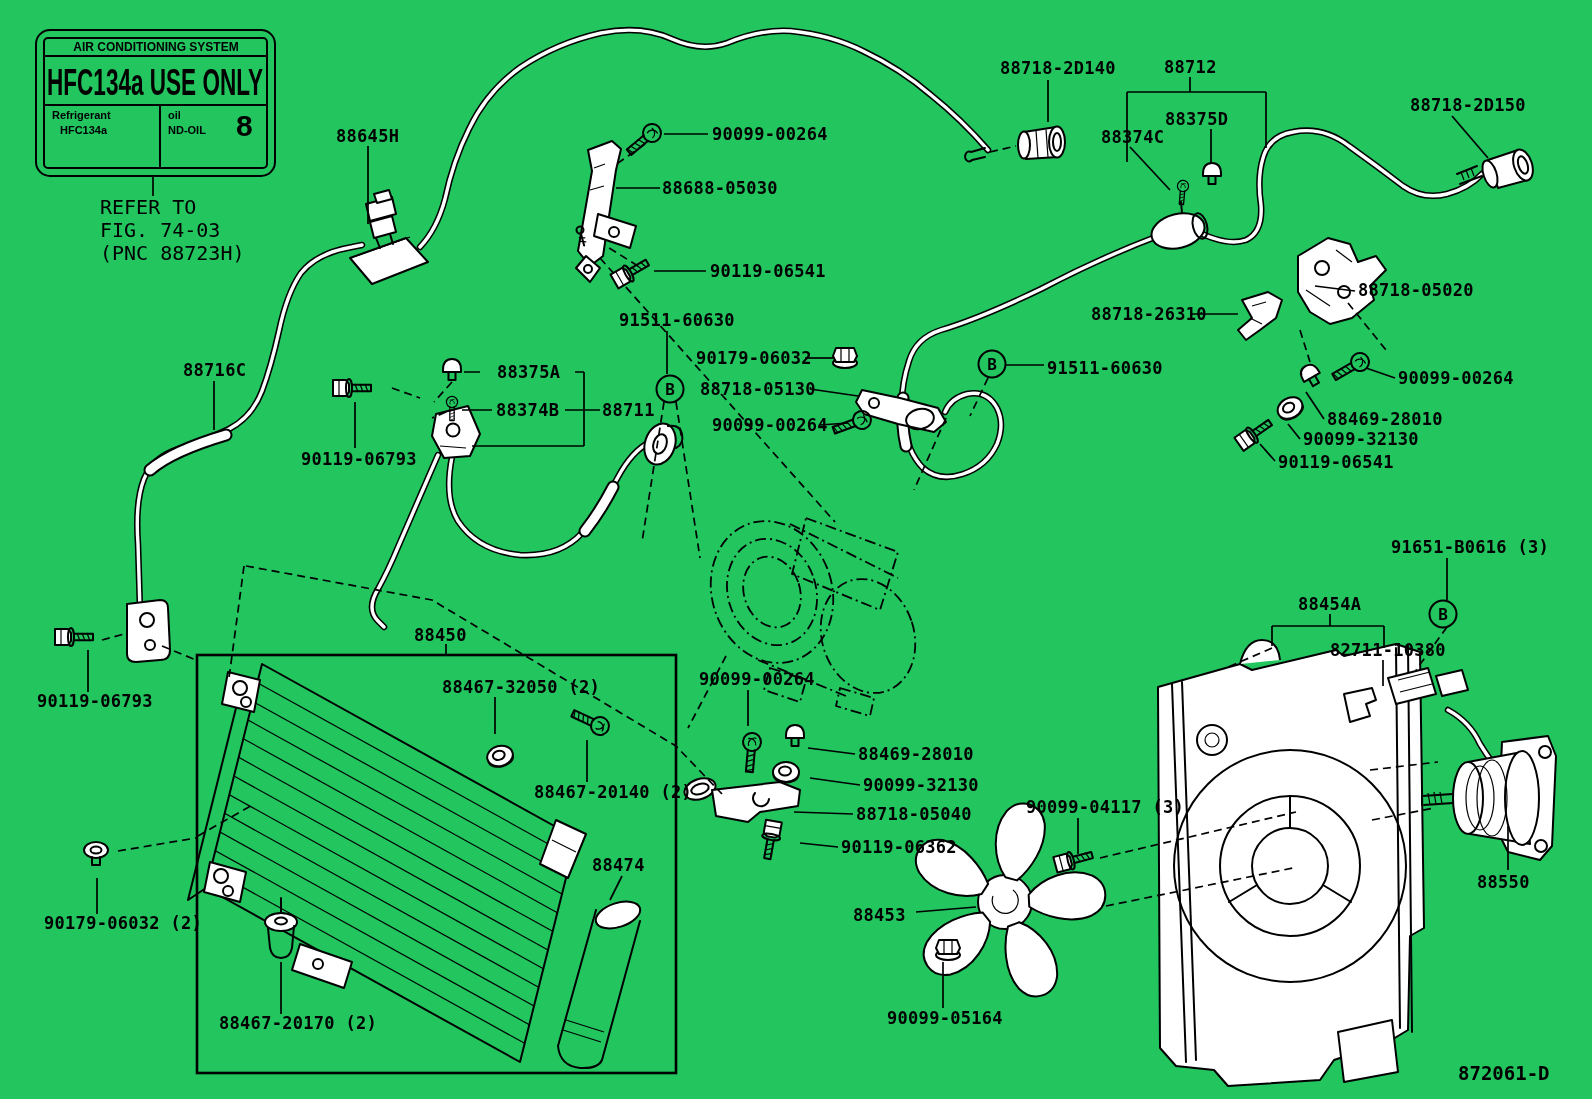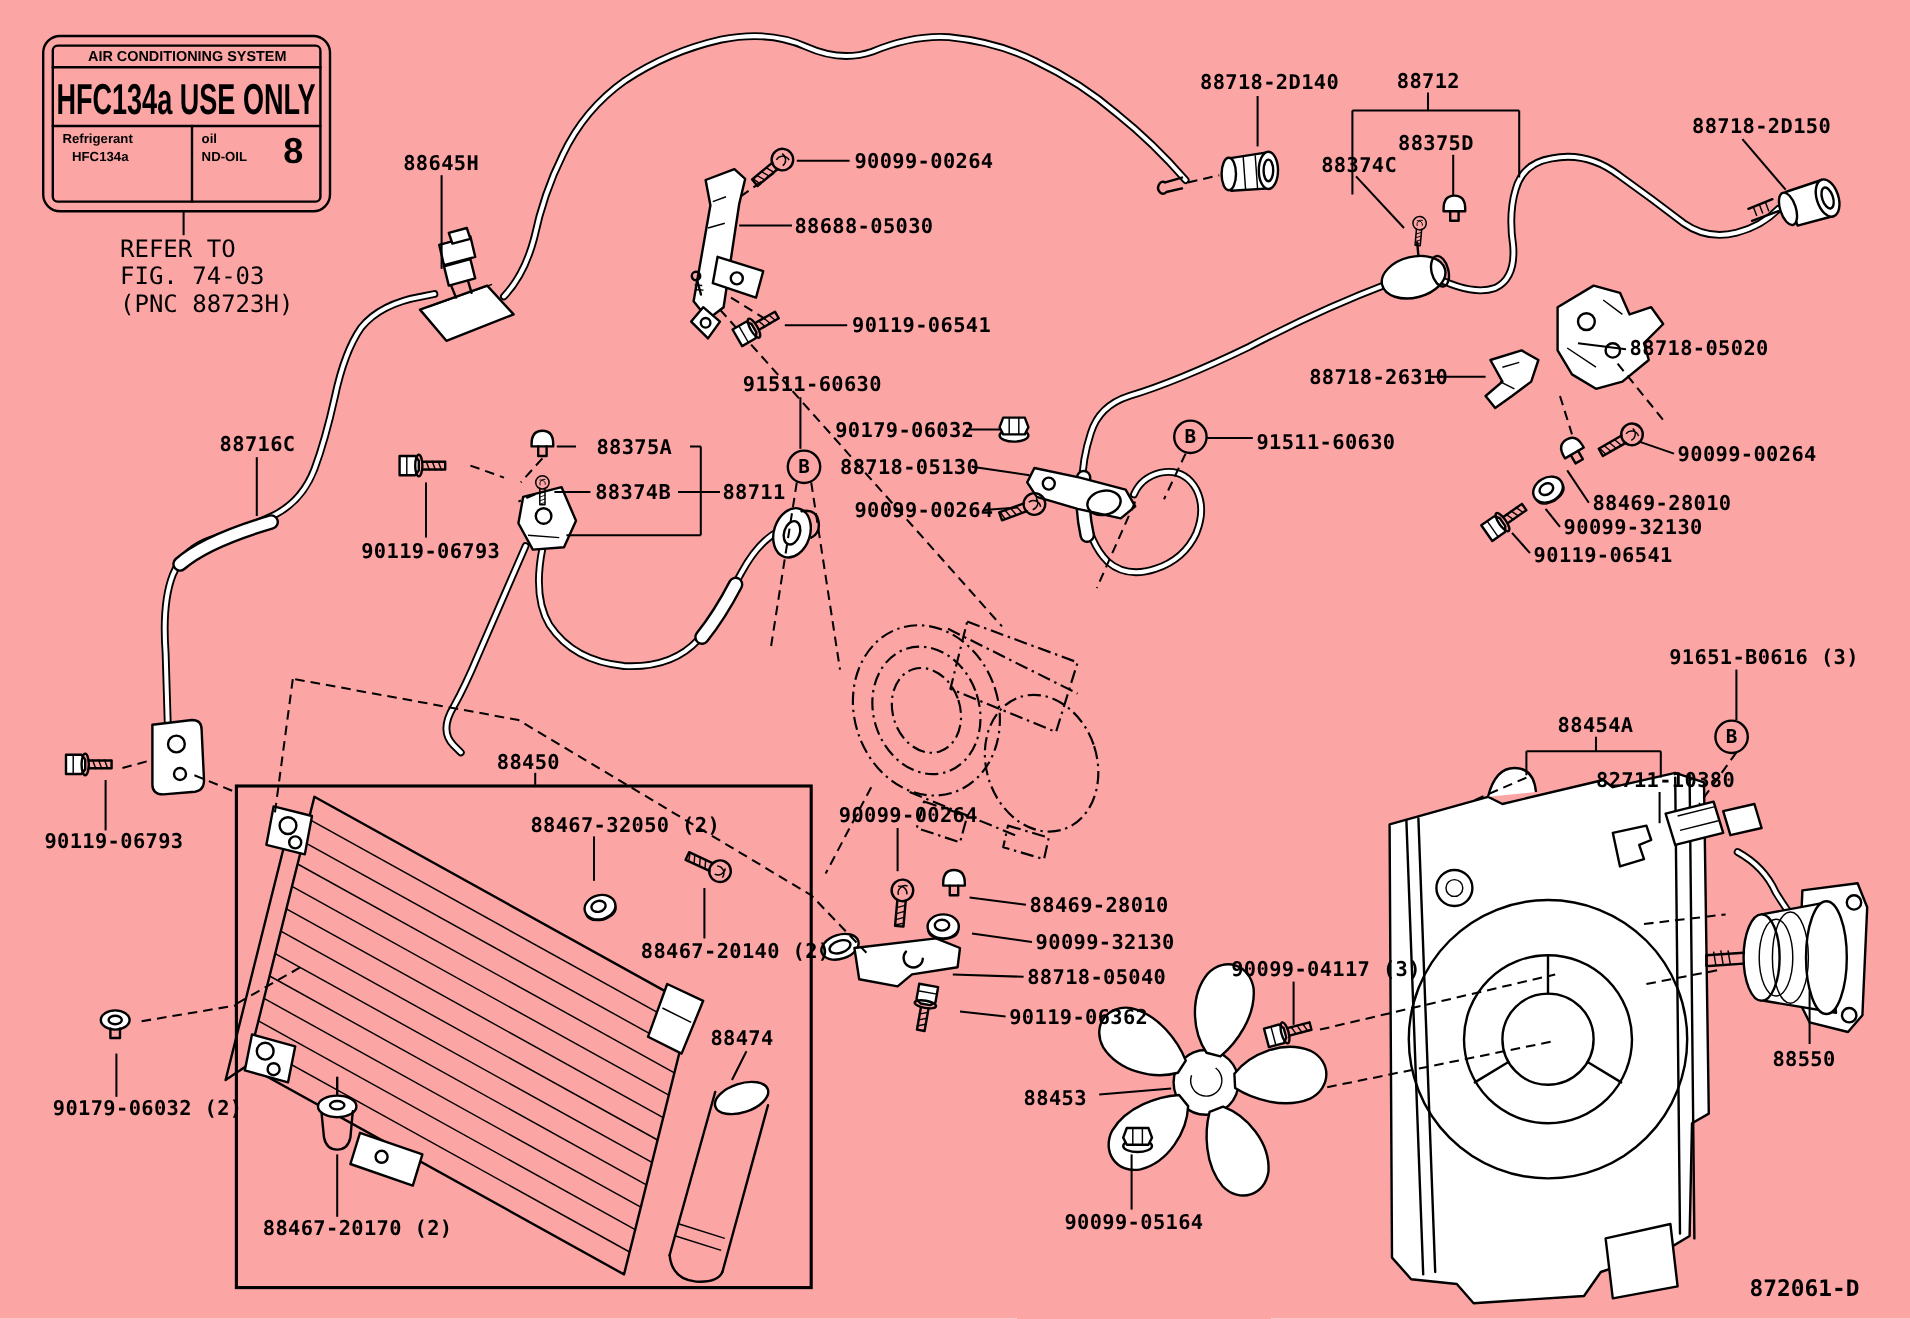--- a/index.html
+++ b/index.html
@@ -1,16 +1,16 @@
 <!DOCTYPE html>
 <html><head>
 <meta charset="utf-8">
 <style>
   html,body{margin:0;padding:0;background:#fff;}
-  .stage{position:relative;width:1592px;height:1099px;background:#fca5a5;overflow:hidden;}
+  .stage{position:relative;width:1592px;height:1099px;background:#22c55e;overflow:hidden;}
   svg{display:block}
   .pn{font:700 17px "DejaVu Sans Mono",monospace;letter-spacing:.3px;fill:#000;}
   .note{font:400 20px "DejaVu Sans Mono",monospace;fill:#000;}
   .code{font:700 19px "DejaVu Sans Mono",monospace;fill:#000;}
   .lblhdr{font:700 12px "Liberation Sans",sans-serif;fill:#000;}
   .lblmain{font:700 36px "Liberation Sans",sans-serif;fill:#000;}
   .lbls{font:700 11px "Liberation Sans",sans-serif;fill:#000;}
   .lbl8{font:700 30px "Liberation Sans",sans-serif;fill:#000;}
   .mk{font:700 16px "DejaVu Sans Mono",monospace;fill:#000;text-anchor:middle;}
   .ln{stroke:#000;stroke-width:1.7;fill:none;}

